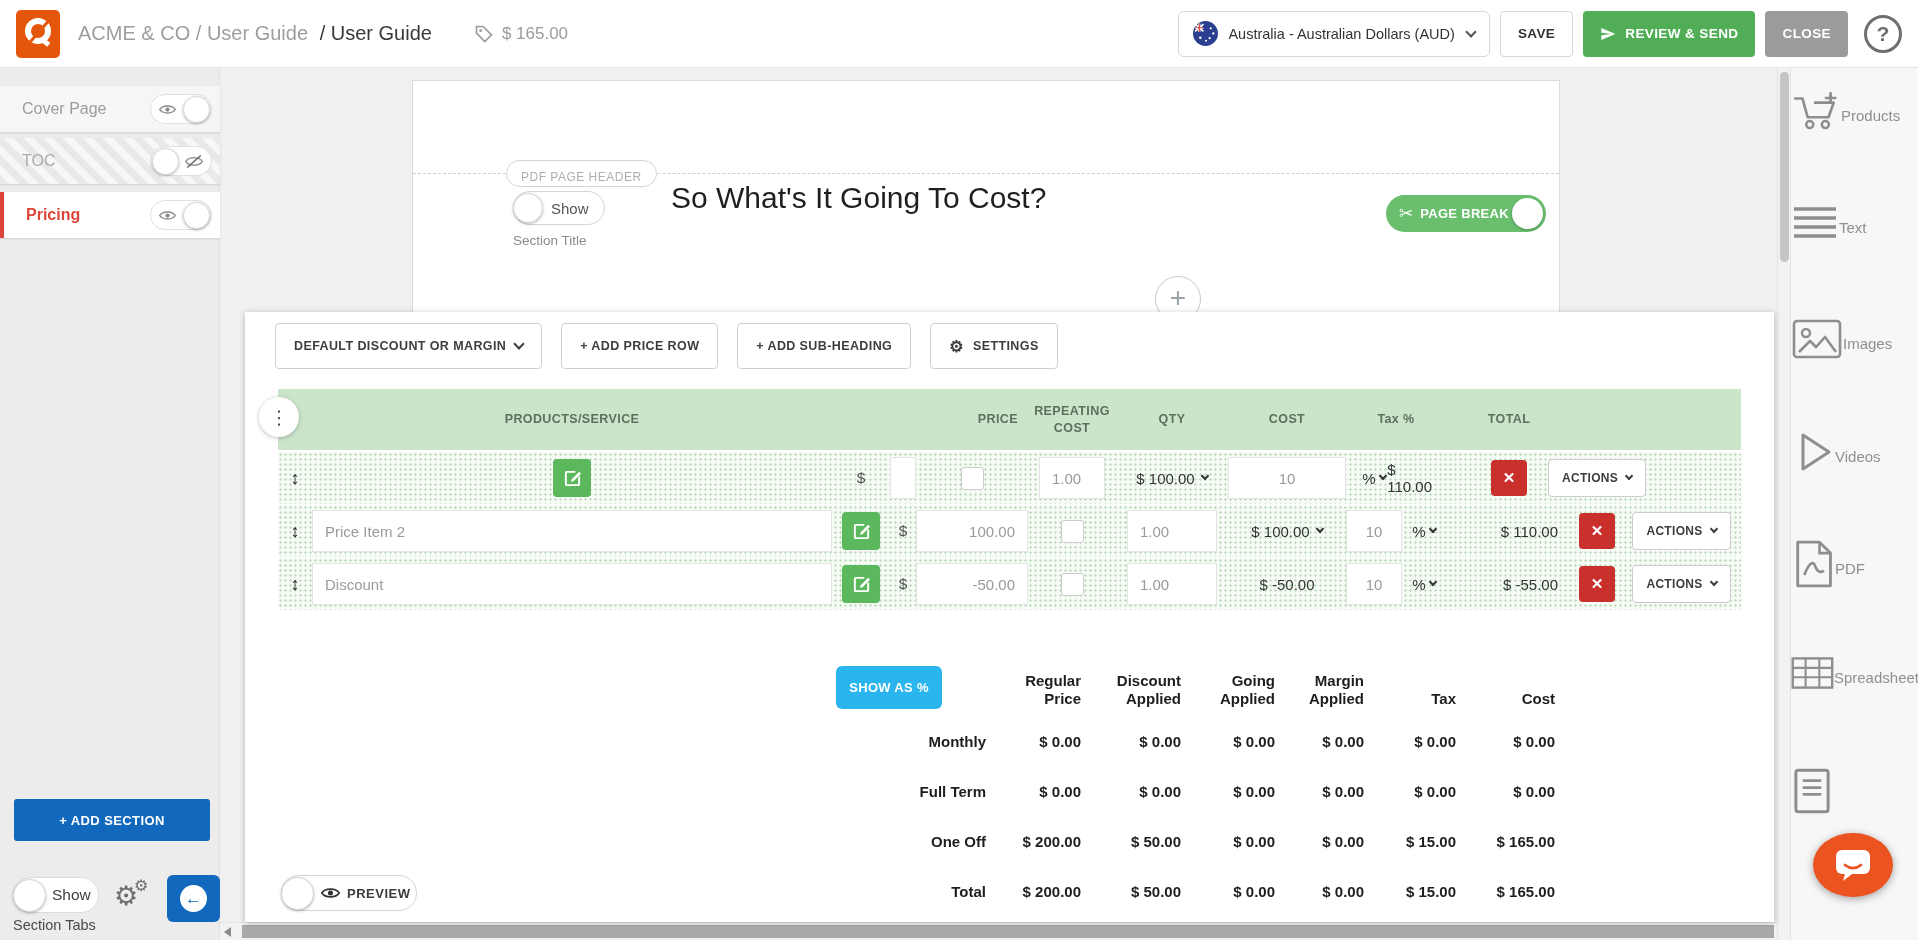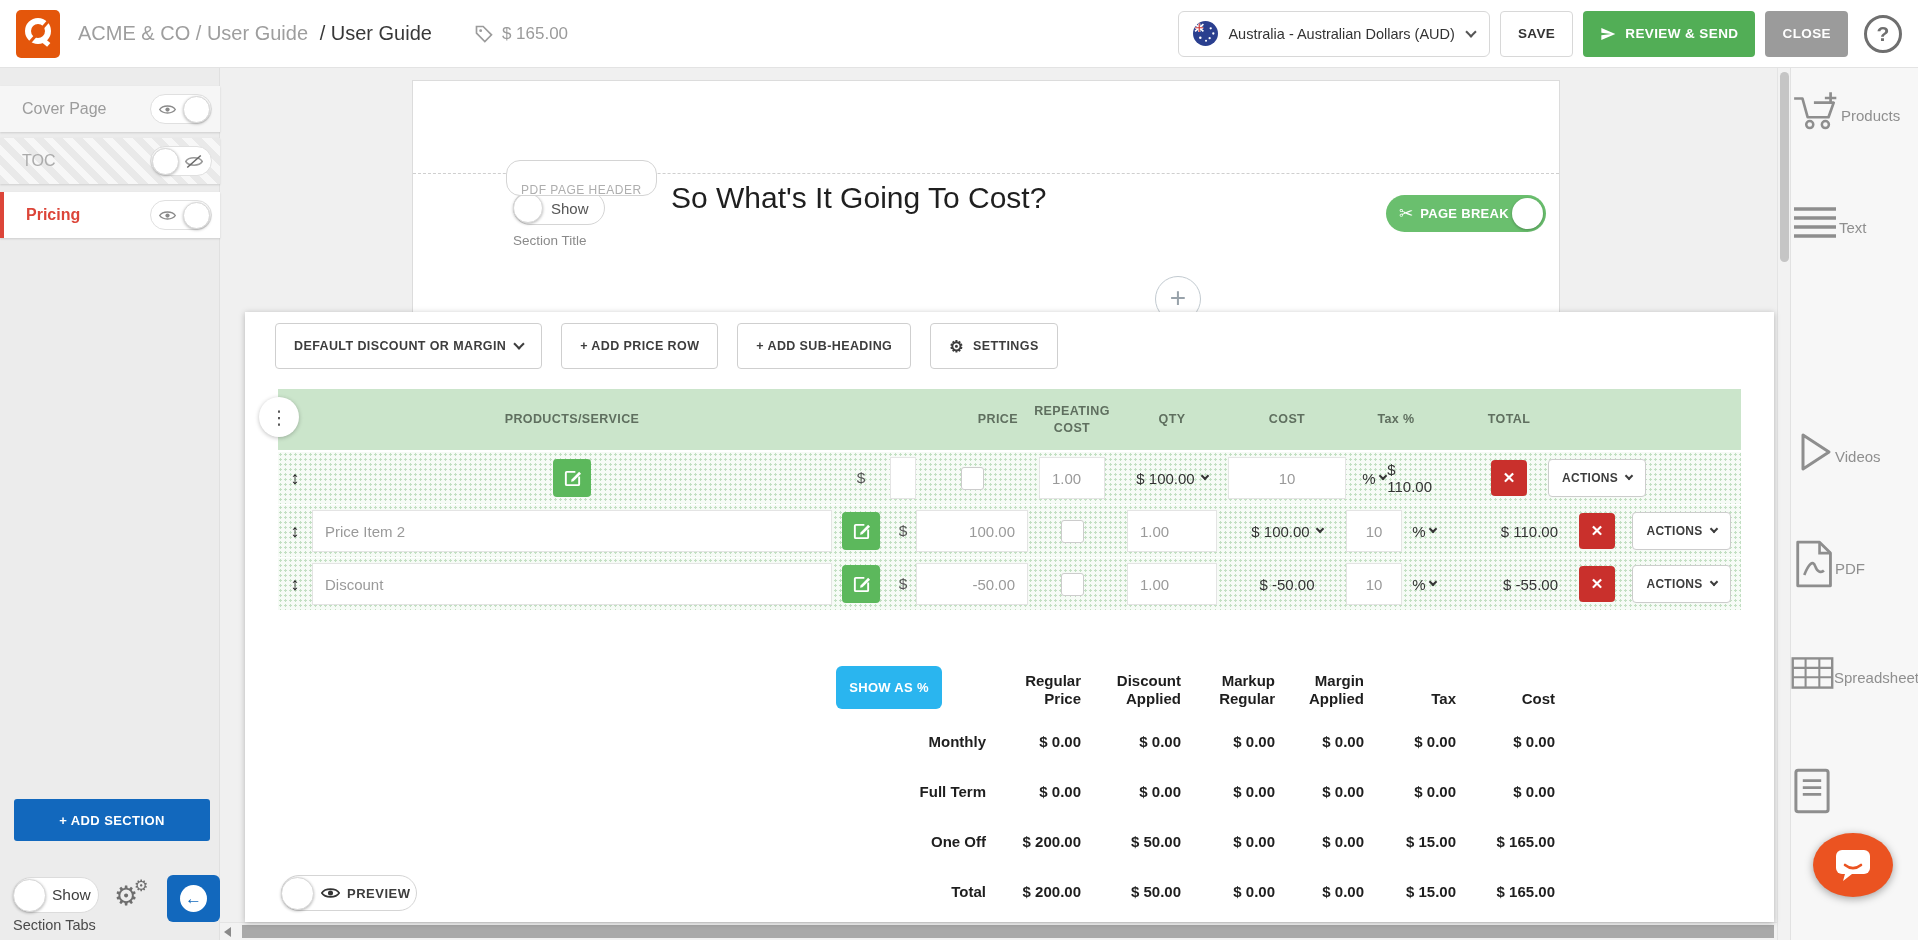--- a/index.html
+++ b/index.html
@@ -62,21 +62,21 @@
   .collapse-btn { position:absolute; left:167px; top:807px; width:53px; height:47px; background:#1268bd;
                   border:none; border-radius:6px; cursor:pointer; display:flex; align-items:center; justify-content:center; }
   .collapse-btn .disc { width:27px; height:27px; border-radius:50%; background:#fff; color:#1268bd;
                         font-size:17px; font-weight:bold; display:flex; align-items:center; justify-content:center; }
 
   
   .main { position:absolute; left:220px; top:68px; width:1557px; height:872px; background:#f0f0f0; }
 
   .page { position:absolute; left:192px; top:12px; width:1148px; height:320px; background:#fff; border:1px solid #dcdcdc; }
   .dash-line { position:absolute; left:0; right:0; top:92px; border-top:1px dashed #cfcfcf; }
-  .pdf-pill { position:absolute; left:93px; top:79px; height:27px; padding:17px 14px; background:#fff;
+  .pdf-pill { position:absolute; left:93px; top:79px; height:27px; padding:4px 14px; background:#fff;
               border:1px solid #d4d4d4; border-radius:14px; color:#aeaeae; font-size:12px;
               letter-spacing:.5px; line-height:25px; z-index:2; }
   .page-show { position:absolute; left:100px; top:110px; width:92px; height:34px; border:1px solid #d5d5d5;
                border-radius:17px; background:#fff; display:flex; align-items:center; cursor:pointer; }
   .page-show .knob { margin-left:-1px; }
   .page-show .lbl { font-size:15px; color:#555; margin-left:8px; }
   .sec-title { position:absolute; left:258px; top:100px; font-size:30px; font-weight:500; color:#1f1f1f; white-space:nowrap; }
   .sec-caption { position:absolute; left:100px; top:152px; font-size:13.5px; color:#8a8a8a; }
   .pagebreak { position:absolute; left:973px; top:114px; width:160px; height:37px; background:#6abf6e;
                border-radius:19px; display:flex; align-items:center; padding-left:13px; gap:7px; cursor:pointer; }
@@ -451,21 +451,21 @@
           <span>ACTIONS</span>
           <span class="chev sm"></span>
             </button>
           </div>
       </div>
 
       <div class="summary">
         <button class="showas">SHOW AS %</button>
         <div class="shead">Regular Price</div>
         <div class="shead">Discount Applied</div>
-        <div class="shead">Markup Regular</div>
+        <div class="shead">Going Applied</div>
         <div class="shead">Margin Applied</div>
         <div class="shead">Tax</div>
         <div class="shead">Cost</div>
 
         <div>Monthly</div>
         <div>$ 0.00</div>
         <div>$ 0.00</div>
         <div>$ 0.00</div>
         <div>$ 0.00</div>
         <div>$ 0.00</div>
@@ -527,20 +527,28 @@
       <span class="lbl">Products</span>
     </div>
 
     <div class="rb-item rb-text">
       <svg width="48" height="36" viewBox="0 0 48 34">
         <path d="M3 3h42M3 12h42M3 21h42M3 30h42" stroke="#8e8e8e" stroke-width="3.4"></path>
       </svg>
       <span class="lbl">Text</span>
     </div>
 
+    <div class="rb-item rb-images">
+      <svg width="52" height="42" viewBox="0 0 50 42">
+        <rect x="2" y="3" width="46" height="36" rx="3" fill="none" stroke="#8e8e8e" stroke-width="2.6"></rect>
+        <circle cx="14" cy="15" r="4" fill="none" stroke="#8e8e8e" stroke-width="2.4"></circle>
+        <path d="M7 34l11-11 6 6 9-10 11 15" fill="none" stroke="#8e8e8e" stroke-width="2.6" stroke-linejoin="round"></path>
+      </svg>
+      <span class="lbl">Images</span>
+    </div>
 
     <div class="rb-item rb-videos">
       <svg width="44" height="44" viewBox="0 0 44 44">
         <path d="M12 5l26 17-26 17z" fill="none" stroke="#8e8e8e" stroke-width="3" stroke-linejoin="round"></path>
       </svg>
       <span class="lbl">Videos</span>
     </div>
 
     <div class="rb-item rb-pdf">
       <svg width="44" height="48" viewBox="0 0 40 44">

